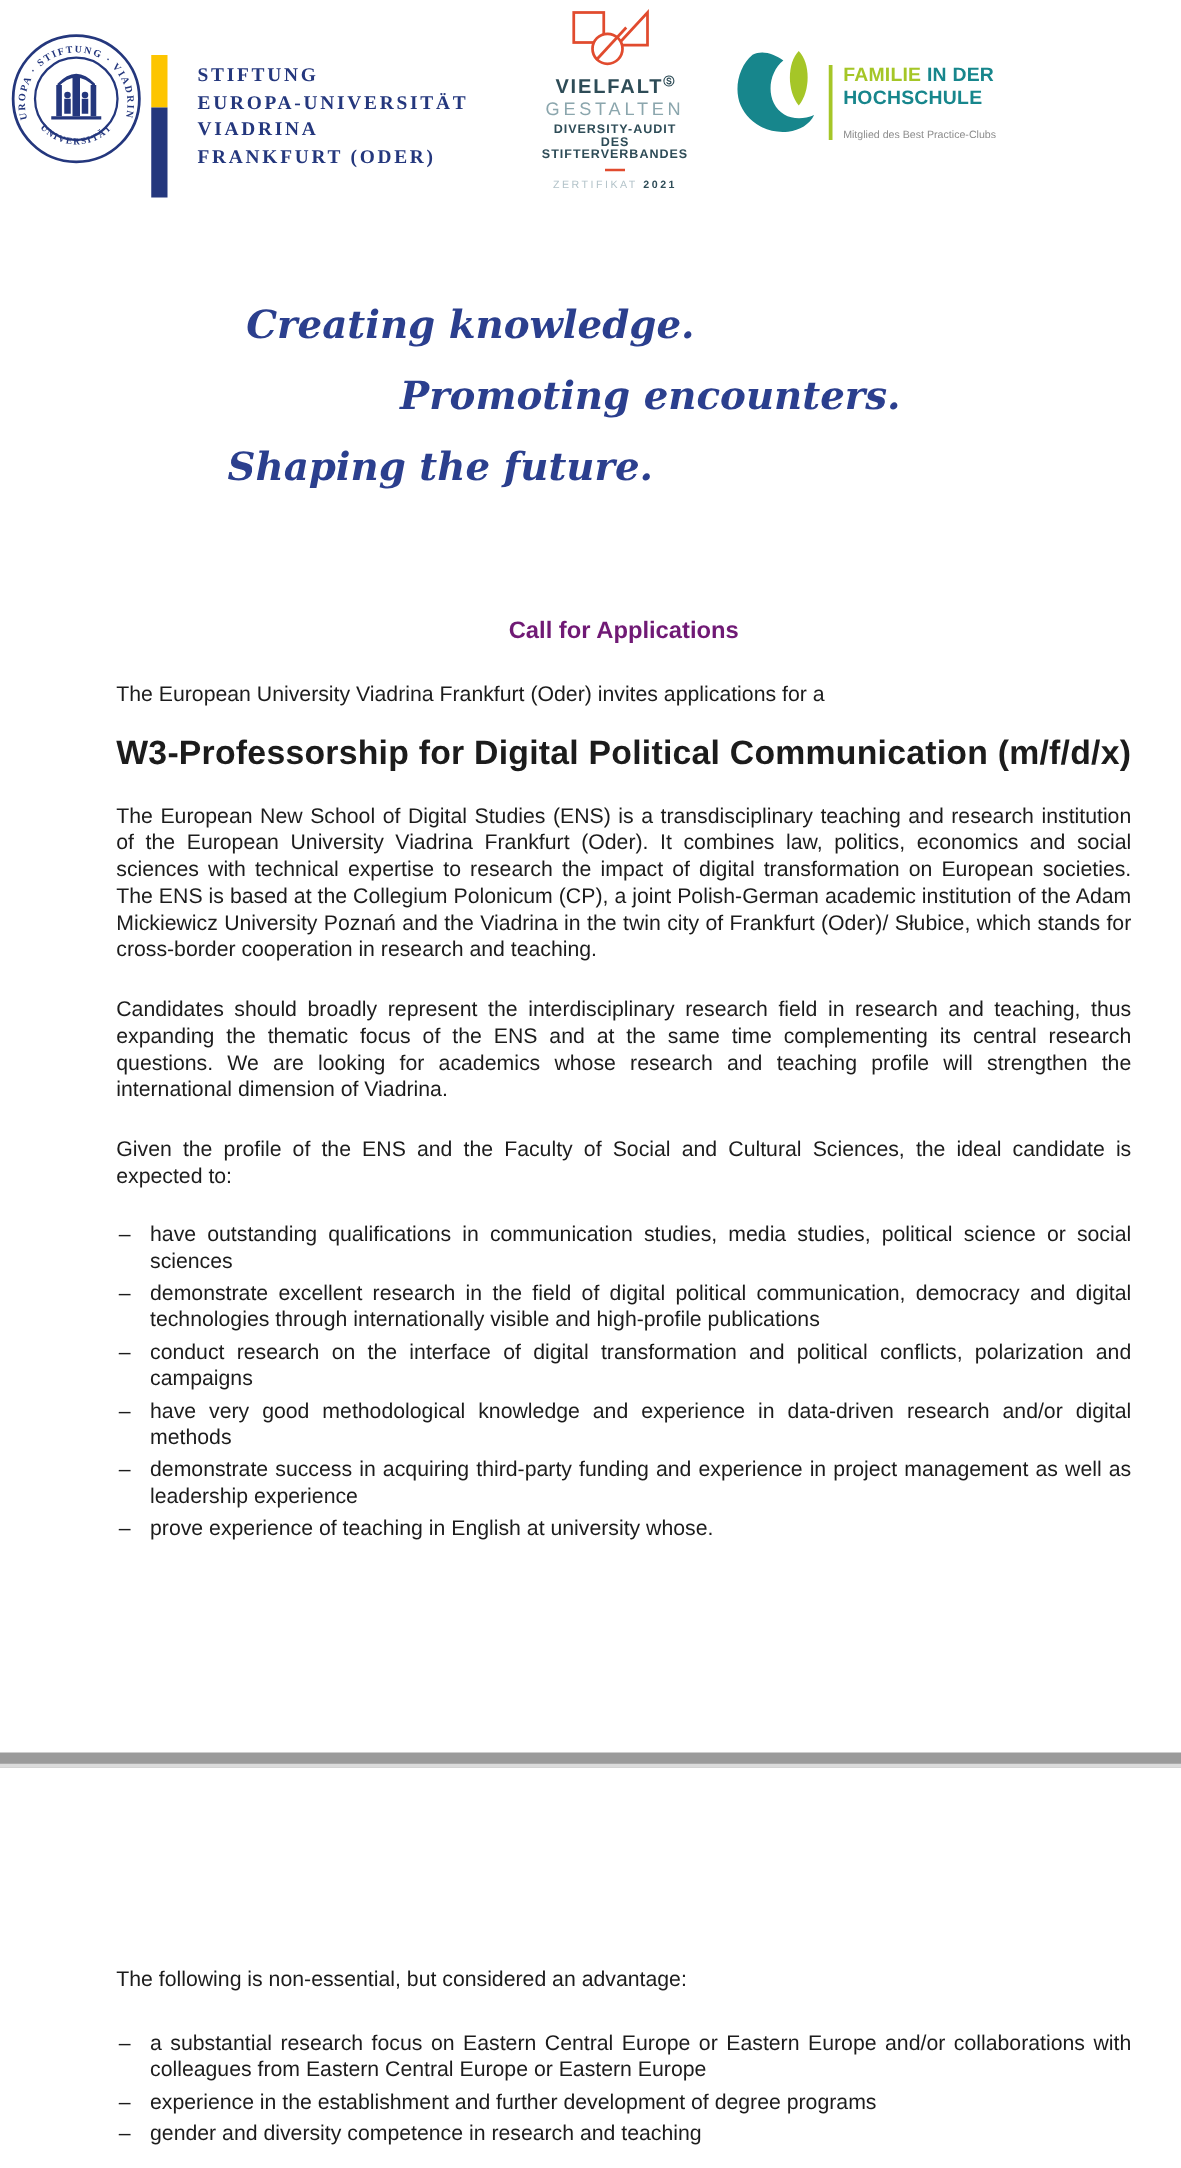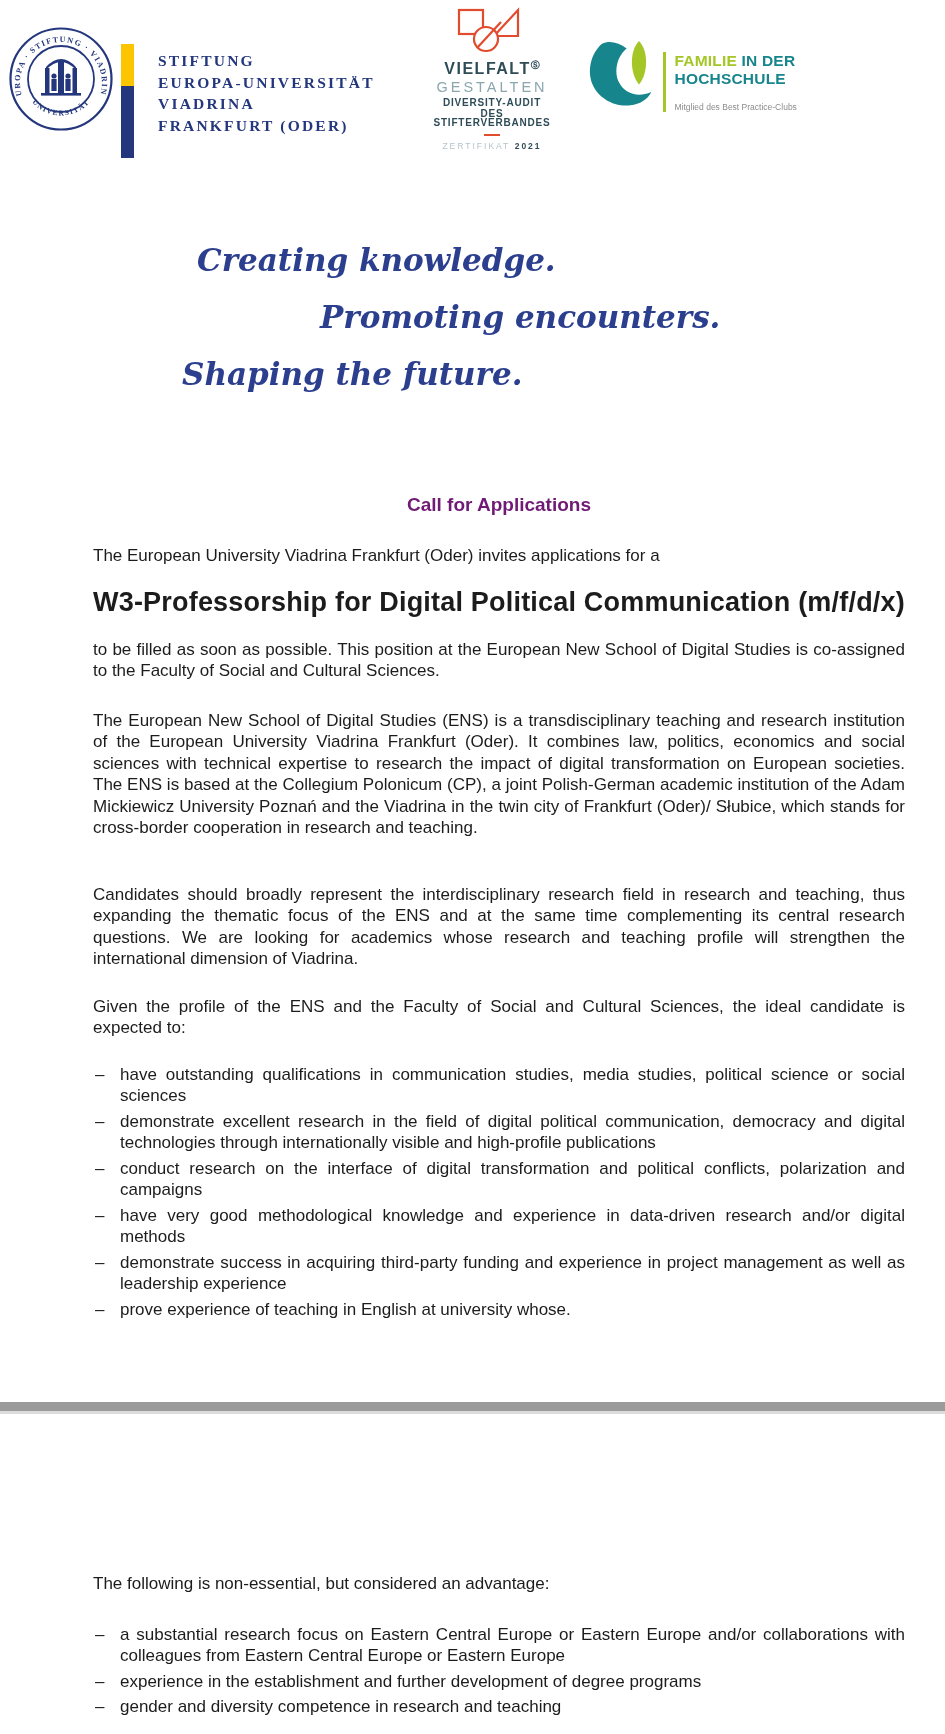--- a/index.html
+++ b/index.html
@@ -45,21 +45,21 @@
 
   
   .content{position:absolute;left:93px;width:812px;font-size:17px;line-height:21.5px;}
   .content-top{top:470px;}
   .call-title{margin:24px 0 0 0;font-size:19px;font-weight:700;text-align:center;color:#701a75;}
   .intro{margin:29px 0 0 0;}
   .position-title{margin:26px 0 0 0;font-size:27px;font-weight:700;letter-spacing:0.2px;}
   .para{margin:0;text-align:justify;}
   .p0{margin-top:25px;}
   .p1{margin-top:28px;}
-  .p2{margin-top:45px;}
+  .p2{margin-top:26px;}
   .p3{margin-top:26px;}
   .bullets{list-style:none;margin:25px 0 0 0;padding:0;}
   .bullets li{position:relative;padding-left:27px;margin-bottom:4px;}
   .bullets .dash{position:absolute;left:2px;top:0;}
   .bullets .btext{display:block;text-align:justify;}
 
   
   .page-divider{position:absolute;left:0;top:1402px;width:945px;height:9px;
                 background:#9b9b9b;border-bottom:3px solid #dcdcdc;}
 
@@ -142,21 +142,20 @@
   <div class="headline">
     <div class="hl1">Creating knowledge.</div>
     <div class="hl2">Promoting encounters.</div>
     <div class="hl3">Shaping the future.</div>
   </div>
 
   <main class="content content-top">
     <h1 class="call-title">Call for Applications</h1>
     <p class="intro">The European University Viadrina Frankfurt (Oder) invites applications for a</p>
     <h2 class="position-title">W3-Professorship for Digital Political Communication (m/f/d/x)</h2>
-    <p class="para p0">to be filled as soon as possible. This position at the European New School of Digital Studies is co-assigned to the Faculty of Social and Cultural Sciences.</p>
     <p class="para p1">The European New School of Digital Studies (ENS) is a transdisciplinary teaching and research institution of the European University Viadrina Frankfurt (Oder). It combines law, politics, economics and social sciences with technical expertise to research the impact of digital transformation on European societies. The ENS is based at the Collegium Polonicum (CP), a joint Polish-German academic institution of the Adam Mickiewicz University Poznań and the Viadrina in the twin city of Frankfurt (Oder)/ Słubice, which stands for cross-border cooperation in research and teaching.</p>
     <p class="para p2">Candidates should broadly represent the interdisciplinary research field in research and teaching, thus expanding the thematic focus of the ENS and at the same time complementing its central research questions. We are looking for academics whose research and teaching profile will strengthen the international dimension of Viadrina.</p>
     <p class="para p3">Given the profile of the ENS and the Faculty of Social and Cultural Sciences, the ideal candidate is expected to:</p>
     <ul class="bullets">
       <li>
           <span class="dash">–</span>
           <span class="btext">have outstanding qualifications in communication studies, media studies, political science or social sciences</span>
         </li>
       <li>
           <span class="dash">–</span>

